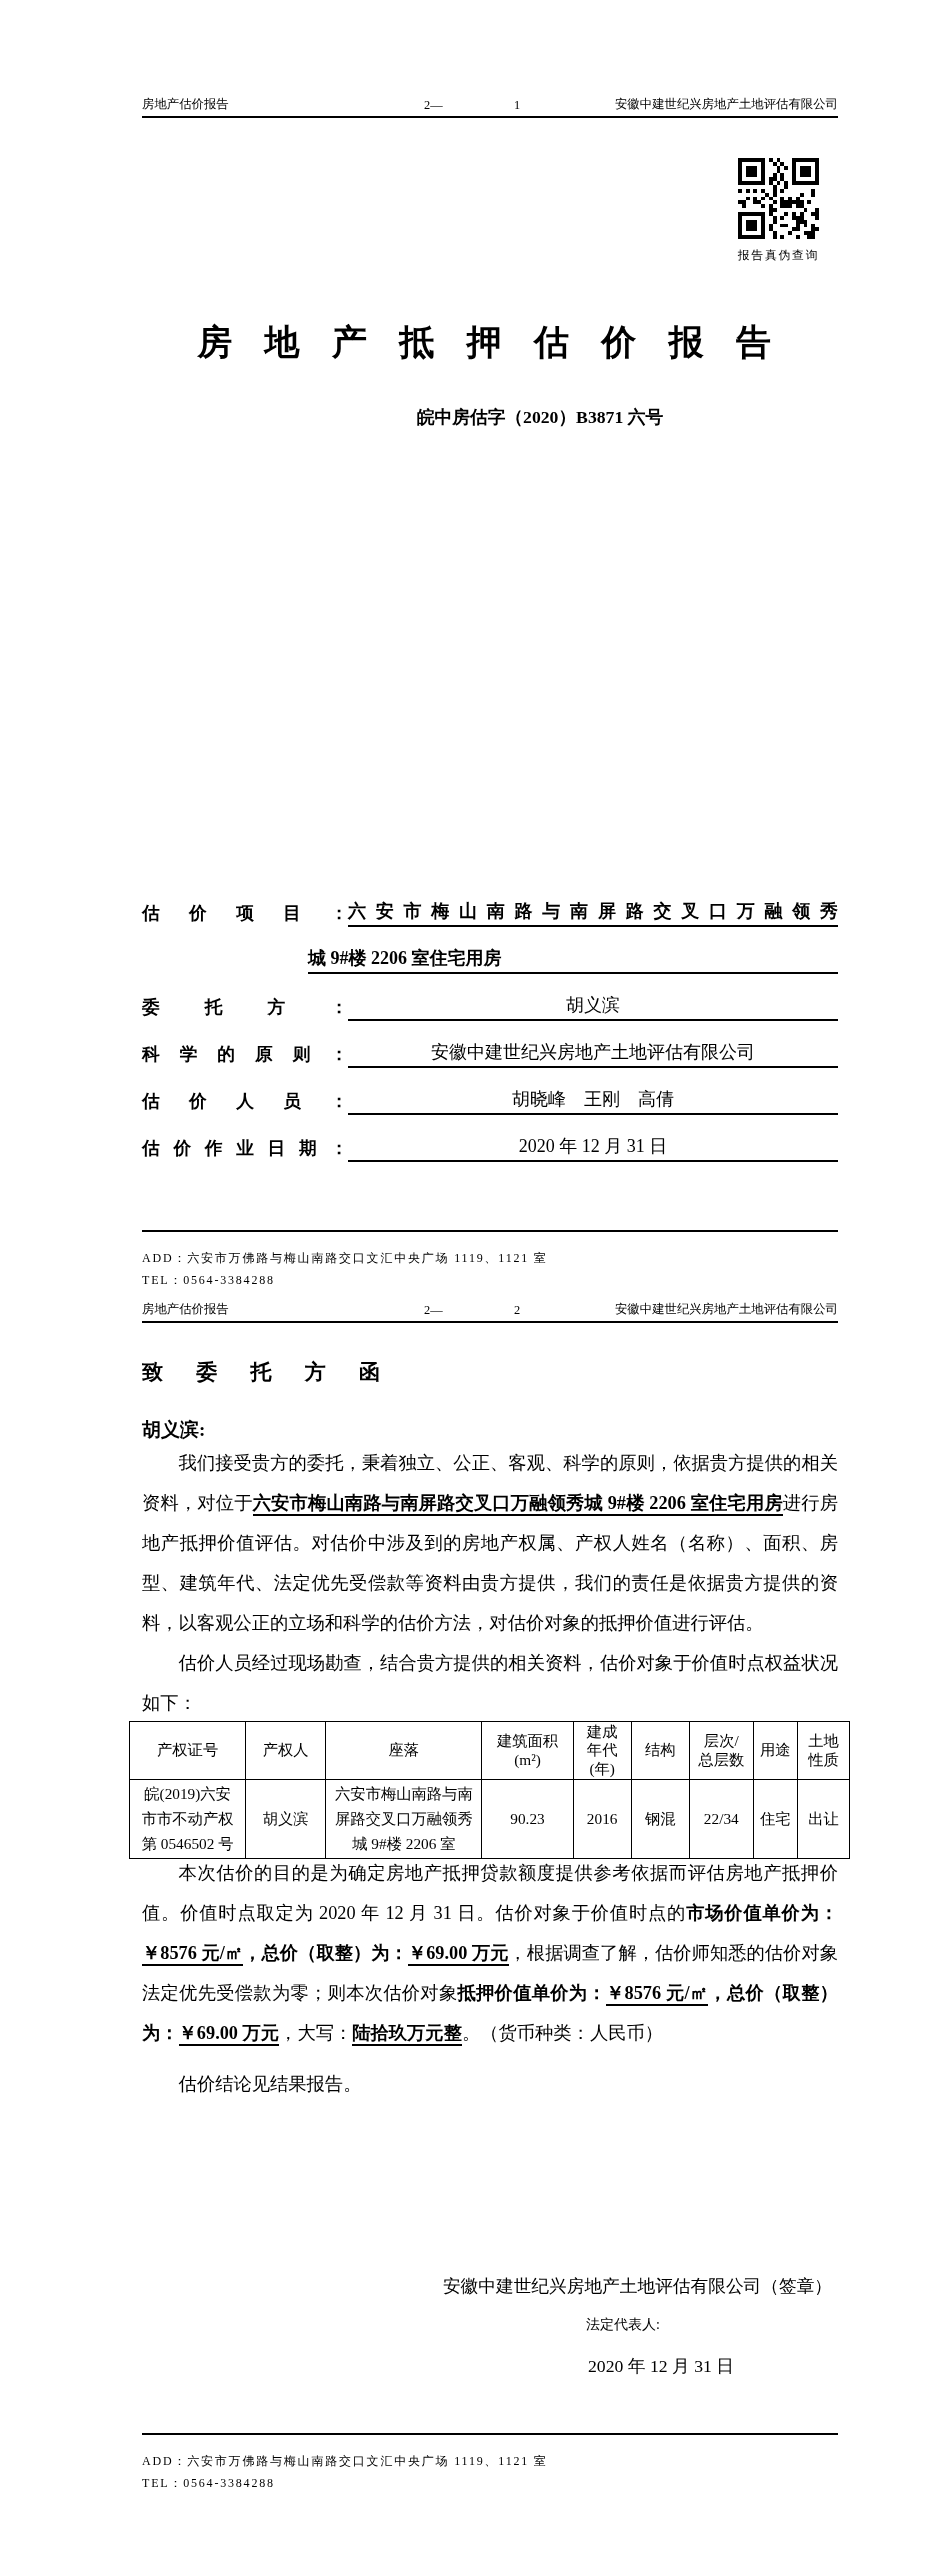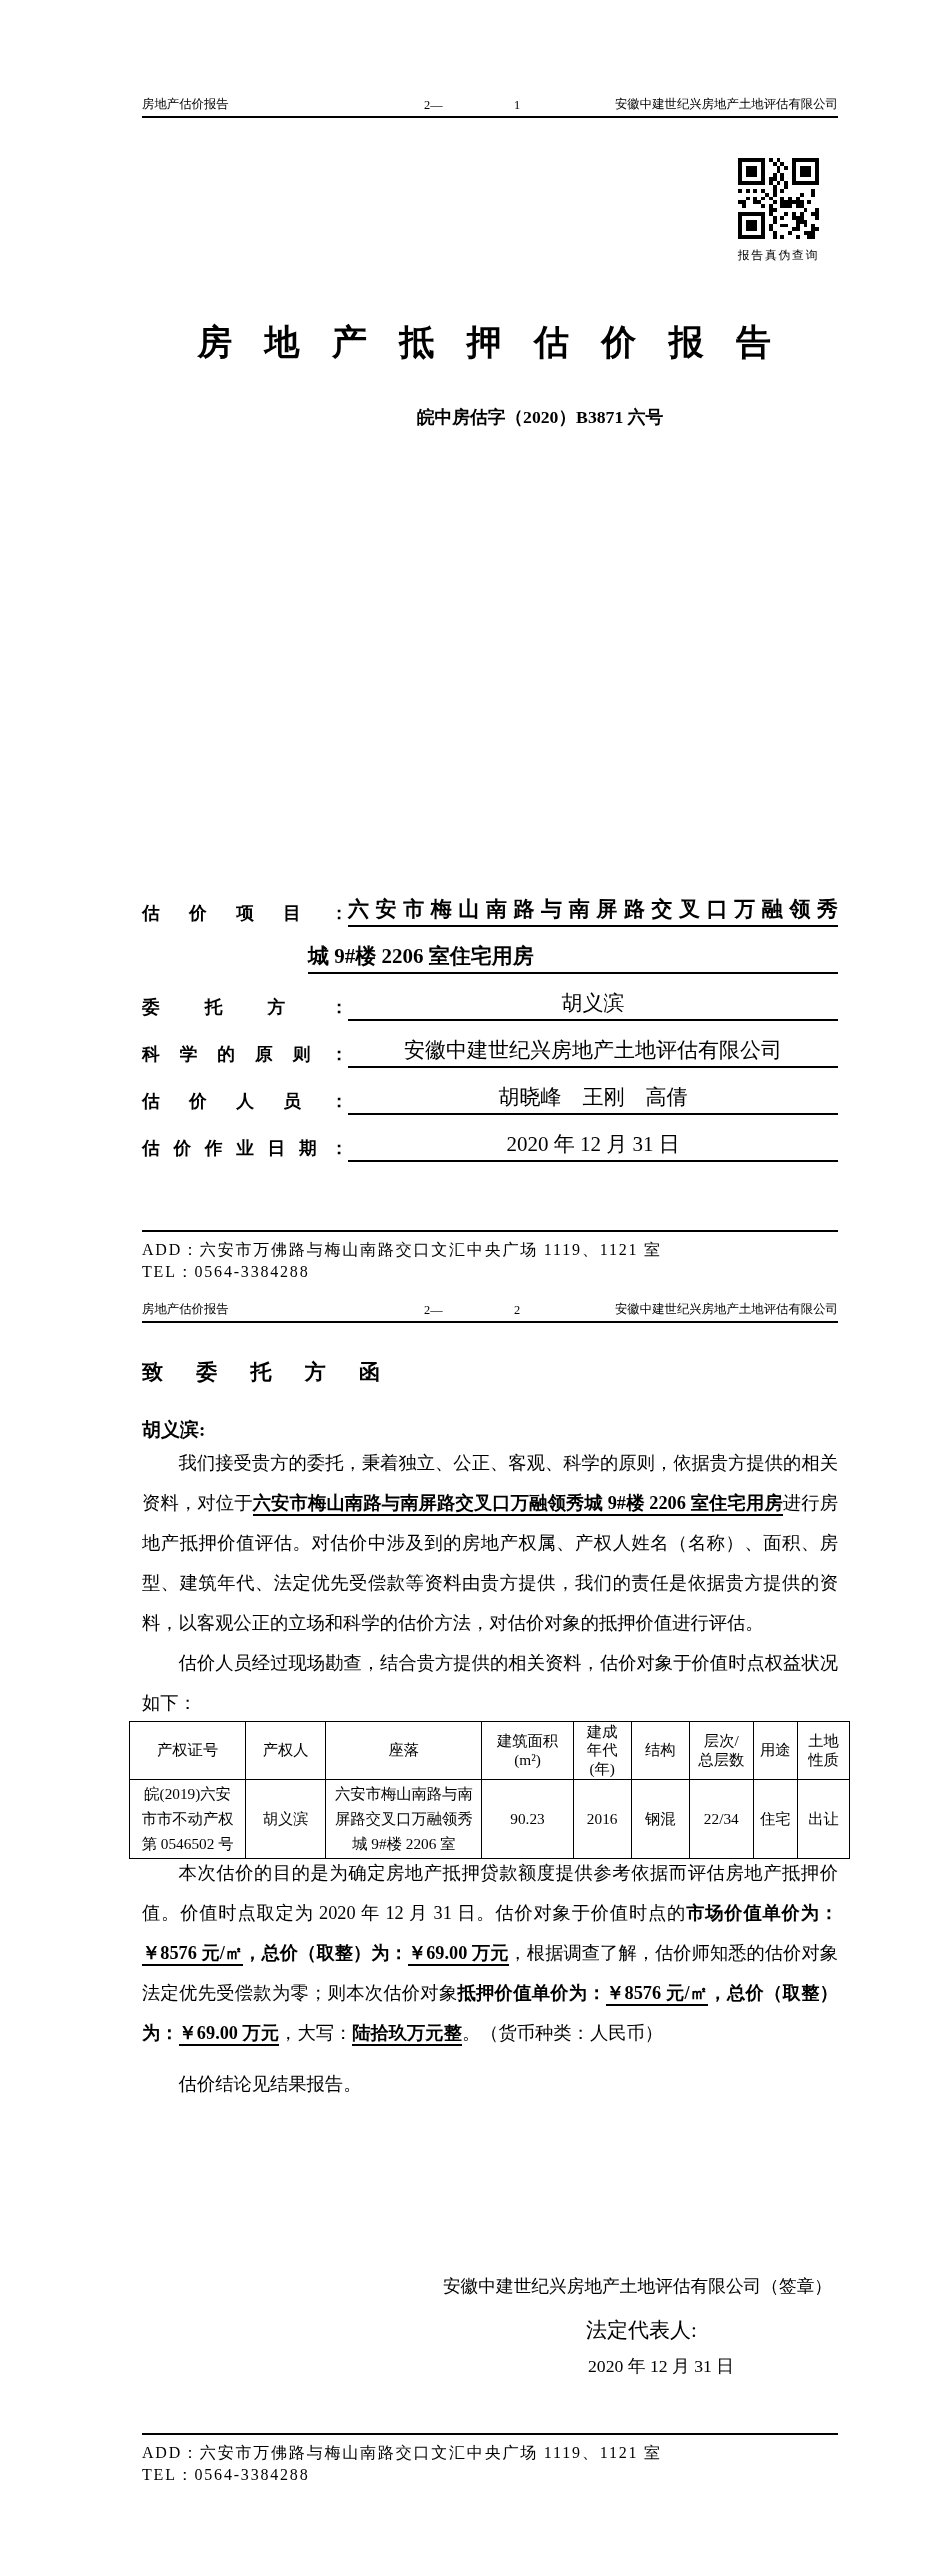--- a/index.html
+++ b/index.html
@@ -28,29 +28,29 @@
              font-size:35px;font-weight:bold;letter-spacing:11.8px;white-space:nowrap;}
   .doc-no{position:absolute;top:405px;left:142px;right:98px;text-align:center;
           font-size:17.7px;font-weight:bold;transform:translateX(50px);white-space:nowrap;}
 
   
   .cover{position:absolute;top:880px;left:142px;right:98px;}
   .field{display:flex;align-items:flex-end;height:47px;justify-content:space-between;}
   .field-label{width:206px;font-size:17.7px;font-weight:bold;text-align:justify;text-align-last:justify;
                padding-bottom:2.4px;flex:none;}
   .field-spacer{width:166px;flex:none;}
-  .field-value{flex:1;border-bottom:2.4px solid #000;font-size:21px;text-align:center;
+  .field-value{flex:1;border-bottom:2.4px solid #000;font-size:18px;text-align:center;
                padding-bottom:2.4px;white-space:nowrap;}
   .vbold{font-weight:bold;}
   .vjust{text-align:justify;text-align-last:justify;}
   .vleft{text-align:left;}
 
   
   .page-footer{position:absolute;left:142px;right:98px;border-top:2.4px solid #000;
-               padding-top:7px;font-size:16px;letter-spacing:1.8px;}
+               padding-top:15px;font-size:12px;letter-spacing:1.8px;}
   .page-footer div{line-height:22.4px;white-space:nowrap;}
   .pf1{top:1230px;}
   .pf2{top:1145px;}
 
   
   .letter-title{position:absolute;top:70px;left:142px;right:98px;margin:0;
                 font-size:21px;font-weight:bold;letter-spacing:14px;white-space:nowrap;}
   .salutation{position:absolute;top:129px;left:142px;font-size:19px;font-weight:bold;}
   .letter-body{position:absolute;top:155px;left:142px;right:98px;}
   .after-table{position:absolute;top:565px;left:142px;right:98px;}
@@ -64,21 +64,21 @@
               table-layout:fixed;font-size:15.3px;border:1.8px solid #000;}
   .info-table th,.info-table td{border:1.5px solid #000;text-align:center;vertical-align:middle;
               white-space:pre-line;font-weight:normal;padding:1.2px 2.4px;}
   .info-table thead tr{height:54px;}
   .info-table tbody tr{height:74px;}
   .info-table th{line-height:18.3px;}
   .info-table td{line-height:25px;}
 
   
   .sig-company{position:absolute;top:986px;right:104px;font-size:17.7px;white-space:nowrap;}
-  .sig-legal{position:absolute;top:1028px;left:586px;font-size:21px;white-space:nowrap;}
+  .sig-legal{position:absolute;top:1028px;left:586px;font-size:14px;white-space:nowrap;}
   .sig-date{position:absolute;top:1066px;left:588px;font-size:17.7px;white-space:nowrap;}
 </style>
 </head>
 <body>
 
 <div class="sheet">
 
   <section class="page">
 
     <header class="page-header p1h">

